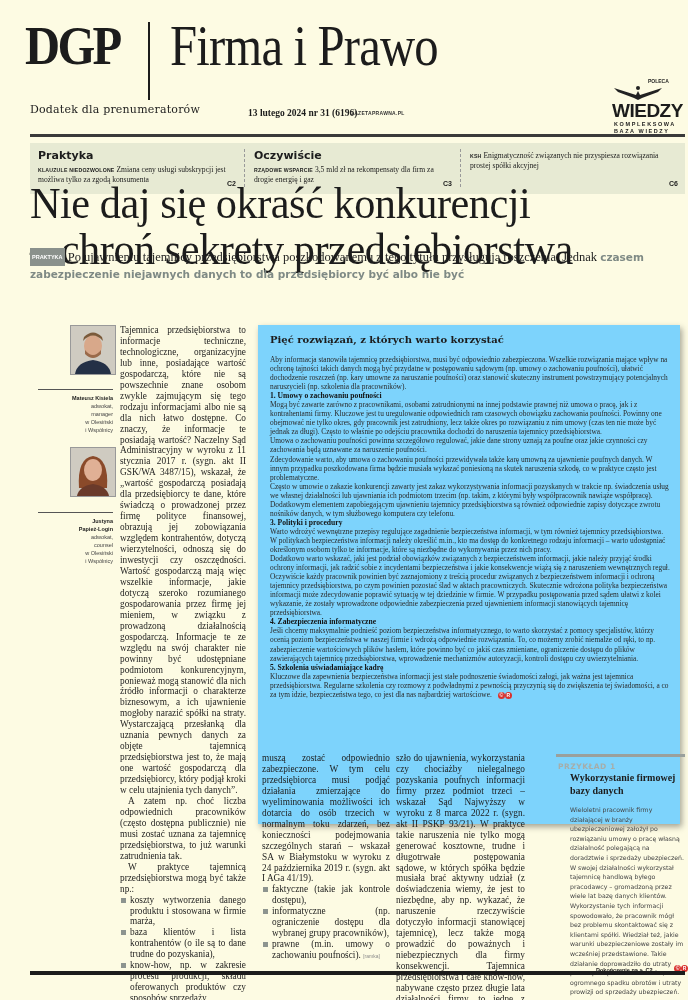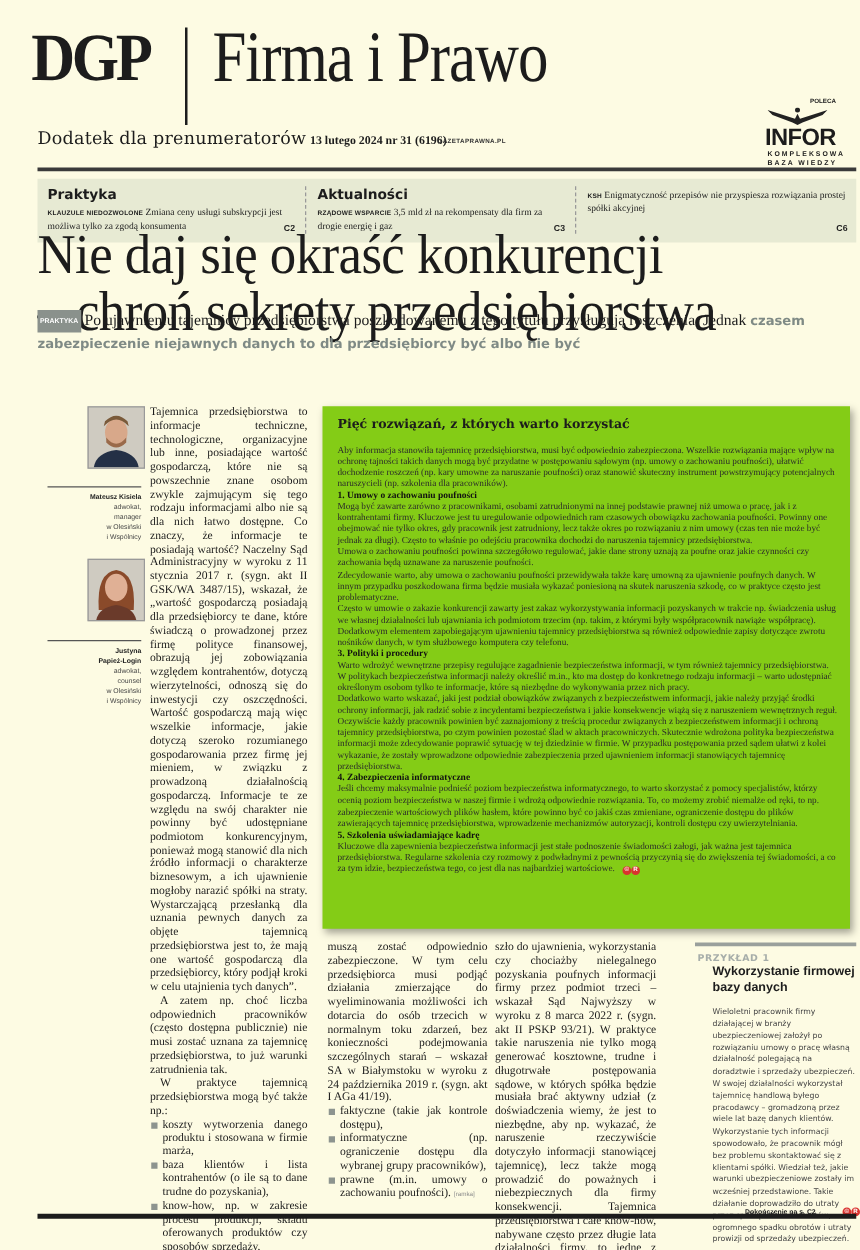--- a/index.html
+++ b/index.html
@@ -2,21 +2,21 @@
 <html><head>
 <meta charset="utf-8">
 <style>
   html,body{margin:0;padding:0;}
   body{width:688px;height:1000px;background:#fdfbe3;position:relative;overflow:hidden;color:#1c1c1c;font-family:"DejaVu Serif",serif;}
   .abs{position:absolute;}
   
   .logo-dgp{left:25px;top:18px;font-family:"Liberation Serif",serif;font-weight:bold;font-size:54px;letter-spacing:-3px;line-height:56px;transform:scaleX(0.9);transform-origin:left;}
   .logo-sep{left:148px;top:22px;width:2px;height:78px;background:#1c1c1c;}
   .logo-title{left:170px;top:16px;font-family:"Liberation Serif",serif;font-size:58px;line-height:60px;letter-spacing:-1px;transform:scaleX(0.84);transform-origin:left;}
-  .subtitle{left:30px;top:103px;font-family:"DejaVu Serif",serif;font-size:14px;letter-spacing:0.2px;}
+  .subtitle{left:30px;top:103px;font-family:"DejaVu Serif",serif;font-size:11px;letter-spacing:0.2px;}
   .issue{left:248px;top:108px;font-family:"Liberation Serif",serif;font-size:9.5px;font-weight:bold;}
   .site{left:350px;top:110px;font-family:"Liberation Sans",sans-serif;font-size:5px;font-weight:bold;letter-spacing:0.3px;color:#333;}
   .poleca{left:648px;top:78px;font-family:"Liberation Sans",sans-serif;font-size:5px;font-weight:bold;}
   .infor-wing{left:614px;top:86px;}
   .infor{left:612px;top:100px;font-family:"Liberation Sans",sans-serif;font-weight:900;font-size:19px;letter-spacing:-0.5px;}
   .infor-lex{left:658px;top:107px;font-family:Liberation Mono, monospace;font-style:italic;font-size:8px;color:#444;margin-left:43px;}
   .infor-sub{left:614px;top:121px;font-family:"Liberation Sans",sans-serif;font-size:5.5px;font-weight:bold;letter-spacing:1.6px;line-height:7px;}
   .rule-top{left:30px;top:134px;width:655px;height:3px;background:#3a3a3a;}
   
   .teaser{left:30px;top:143px;width:655px;height:51px;background:#e7ead3;}
@@ -38,74 +38,74 @@
   .author b{color:#1c1c1c;}
   
   .col{font-family:"Liberation Serif",serif;font-size:9.3px;line-height:10.95px;text-align:justify;hyphens:manual;}
   .col p{margin:0;text-indent:0;}
   .col p.ind{text-indent:8px;}
   .col ul{margin:0;padding:0;list-style:none;}
   .col li{position:relative;padding-left:10px;}
   .col li:before{content:"";position:absolute;left:1px;top:3px;width:5px;height:5px;background:#8d948f;}
   .ramka{font-family:"Liberation Sans",sans-serif;font-size:5px;color:#8a8a8a;}
   
-  .box{left:258px;top:325px;width:422px;height:418px;background:#84cc16;box-shadow:2px 3px 6px rgba(0,0,0,0.35);}
+  .box{left:258px;top:325px;width:422px;height:499px;background:#7dd3fc;box-shadow:2px 3px 6px rgba(0,0,0,0.35);}
   .box h2{margin:0;position:absolute;left:12px;top:9px;font-family:"DejaVu Serif",serif;font-weight:bold;font-size:10px;}
   .box-body{position:absolute;left:12px;top:30px;width:400px;font-family:"Liberation Serif",serif;font-size:7.4px;line-height:9.05px;color:#2a2a2a;}
   .box-body p{margin:0;}
   .box-body h5{margin:0;font-weight:bold;font-size:7.6px;color:#111;}
   .rp{display:inline-block;margin-left:6px;}
   .rp span{display:inline-block;width:7px;height:7px;border-radius:50%;background:#d9322e;color:#fff;font-family:"Liberation Sans",sans-serif;font-size:5px;font-weight:bold;text-align:center;line-height:7px;}
   
   .ex-rule{left:556px;top:754px;width:129px;height:3px;background:#9aa09c;}
   .ex-label{left:558px;top:762px;font-family:"DejaVu Sans",sans-serif;font-weight:bold;font-size:7.5px;letter-spacing:0.5px;color:#a6ada9;}
-  .ex-title{left:570px;top:772px;width:115px;font-family:Liberation Sans, sans-serif;font-weight:bold;font-size:10px;line-height:12.5px;}
+  .ex-title{left:570px;top:772px;width:115px;font-family:Liberation Serif, serif;font-weight:bold;font-size:10px;line-height:12.5px;}
   .ex-body{left:570px;top:805px;width:115px;font-family:"DejaVu Sans",sans-serif;font-size:6.2px;line-height:9.6px;color:#444;}
   .ex-rp{left:668px;top:955px;}
   .ex-cont{left:596px;top:967px;font-family:"Liberation Sans",sans-serif;font-weight:bold;font-size:5.5px;}
   .rule-bottom{left:30px;top:971px;width:655px;height:4px;background:#1c1c1c;}
 </style>
 </head>
 <body>
 
 <div class="abs logo-dgp">DGP</div>
 <div class="abs logo-sep"></div>
 <div class="abs logo-title">Firma i Prawo</div>
 <div class="abs subtitle">Dodatek dla prenumeratorów</div>
 <div class="abs issue">13 lutego 2024 nr 31 (6196)</div>
 <div class="abs site">GAZETAPRAWNA.PL</div>
 
 <div class="abs poleca">POLECA</div>
 <svg class="abs infor-wing" width="48" height="14" viewBox="0 0 48 14">
   <path d="M0 2 L22 9 L24 5 L26 9 L48 2 L44 6 L28 12 L24 14 L20 12 L4 6 Z" fill="#222"></path>
   <circle cx="24" cy="2" r="2" fill="#222"></circle>
 </svg>
-<div class="abs infor">INFOR</div>
+<div class="abs infor">WIEDZY</div>
 <div class="abs infor-lex">lex</div>
 <div class="abs infor-sub">
   <div>KOMPLEKSOWA</div>
   <div>BAZA WIEDZY</div>
 </div>
 <div class="abs rule-top"></div>
 
 <div class="abs teaser">
   <div class="teaser-col" style="left:8px;width:198px;">
     <h3>Praktyka</h3>
     <p><span class="kick">KLAUZULE NIEDOZWOLONE</span> <span>Zmiana ceny usługi subskrypcji jest możliwa tylko za zgodą konsumenta</span></p>
     <span class="pg">C2</span>
   </div>
   <div class="teaser-div" style="left:214px;"></div>
   <div class="teaser-col" style="left:224px;width:198px;">
-    <h3>Aktualności</h3>
+    <h3>Oczywiście</h3>
     <p><span class="kick">RZĄDOWE WSPARCIE</span> <span>3,5 mld zł na rekompensaty dla firm za drogie energię i gaz</span></p>
     <span class="pg">C3</span>
   </div>
   <div class="teaser-div" style="left:430px;"></div>
   <div class="teaser-col" style="left:440px;width:208px;">
-    <p><span class="kick">KSH</span> <span>Enigmatyczność przepisów nie przyspiesza rozwiązania prostej spółki akcyjnej</span></p>
+    <p><span class="kick">KSH</span> <span>Enigmatyczność związanych nie przyspiesza rozwiązania prostej spółki akcyjnej</span></p>
     <span class="pg">C6</span>
   </div>
 </div>
 
 <div class="abs headline">
   <div>Nie daj się okraść konkurencji</div>
   <div>– chroń sekrety przedsiębiorstwa</div>
 </div>
 <div class="abs lead">
   <span class="tag">PRAKTYKA</span>

